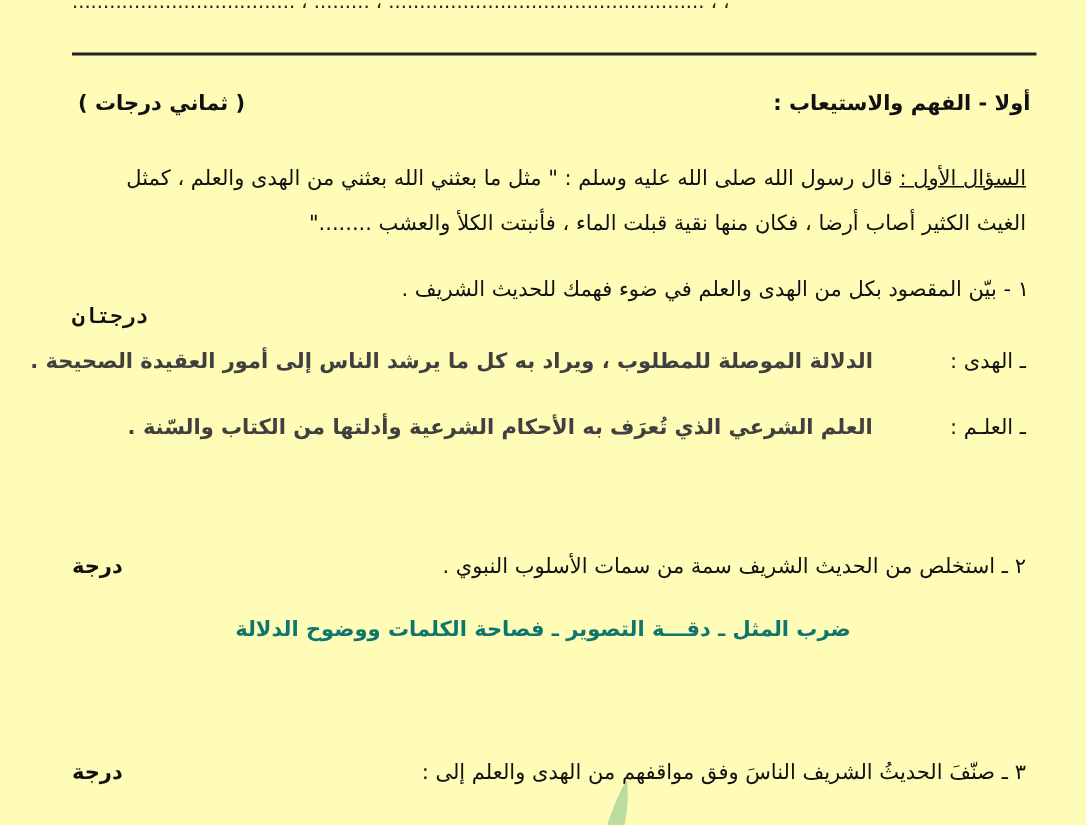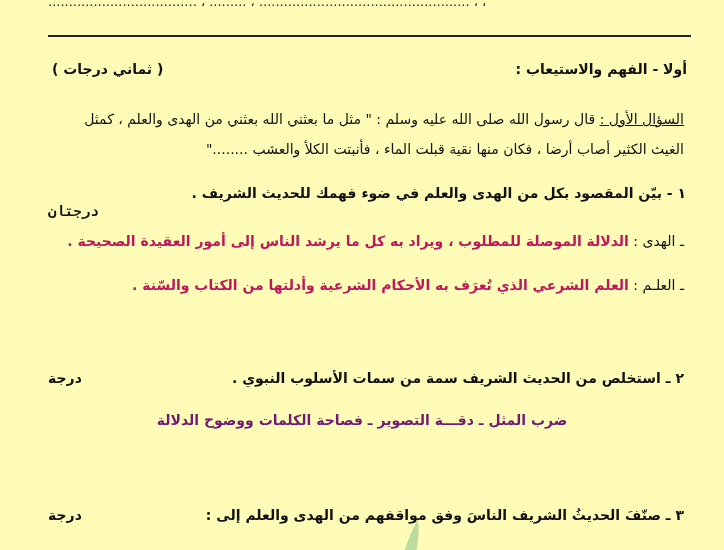--- a/index.html
+++ b/index.html
@@ -51,36 +51,36 @@
       left: 40px;
       font-size: 14px;
       line-height: 30px;
       text-align: justify;
     }
     .q1-intro .qlabel {
       text-decoration: underline;
     }
     .qline {
       font-size: 14px;
-      font-weight: bold;
+      font-weight: normal;
       white-space: nowrap;
     }
     .marks {
       font-size: 14px;
       font-weight: bold;
       white-space: nowrap;
     }
     .answer {
       font-size: 14px;
       white-space: nowrap;
     }
-    .answer .term { color: #111; font-weight: normal; }
-    .answer .red { color: #be185d; font-weight: bold; }
+    .answer .term { color: #111; font-weight: normal; padding-left: 47px; }
+    .answer .red { color: #404040; font-weight: bold; }
     .red-line {
-      color: #701a75;
+      color: #0f766e;
       font-weight: bold;
       font-size: 14px;
       white-space: nowrap;
     }
     .leaf {
       position: absolute;
       bottom: -20px;
       left: 230px;
       width: 240px;
       height: 60px;

